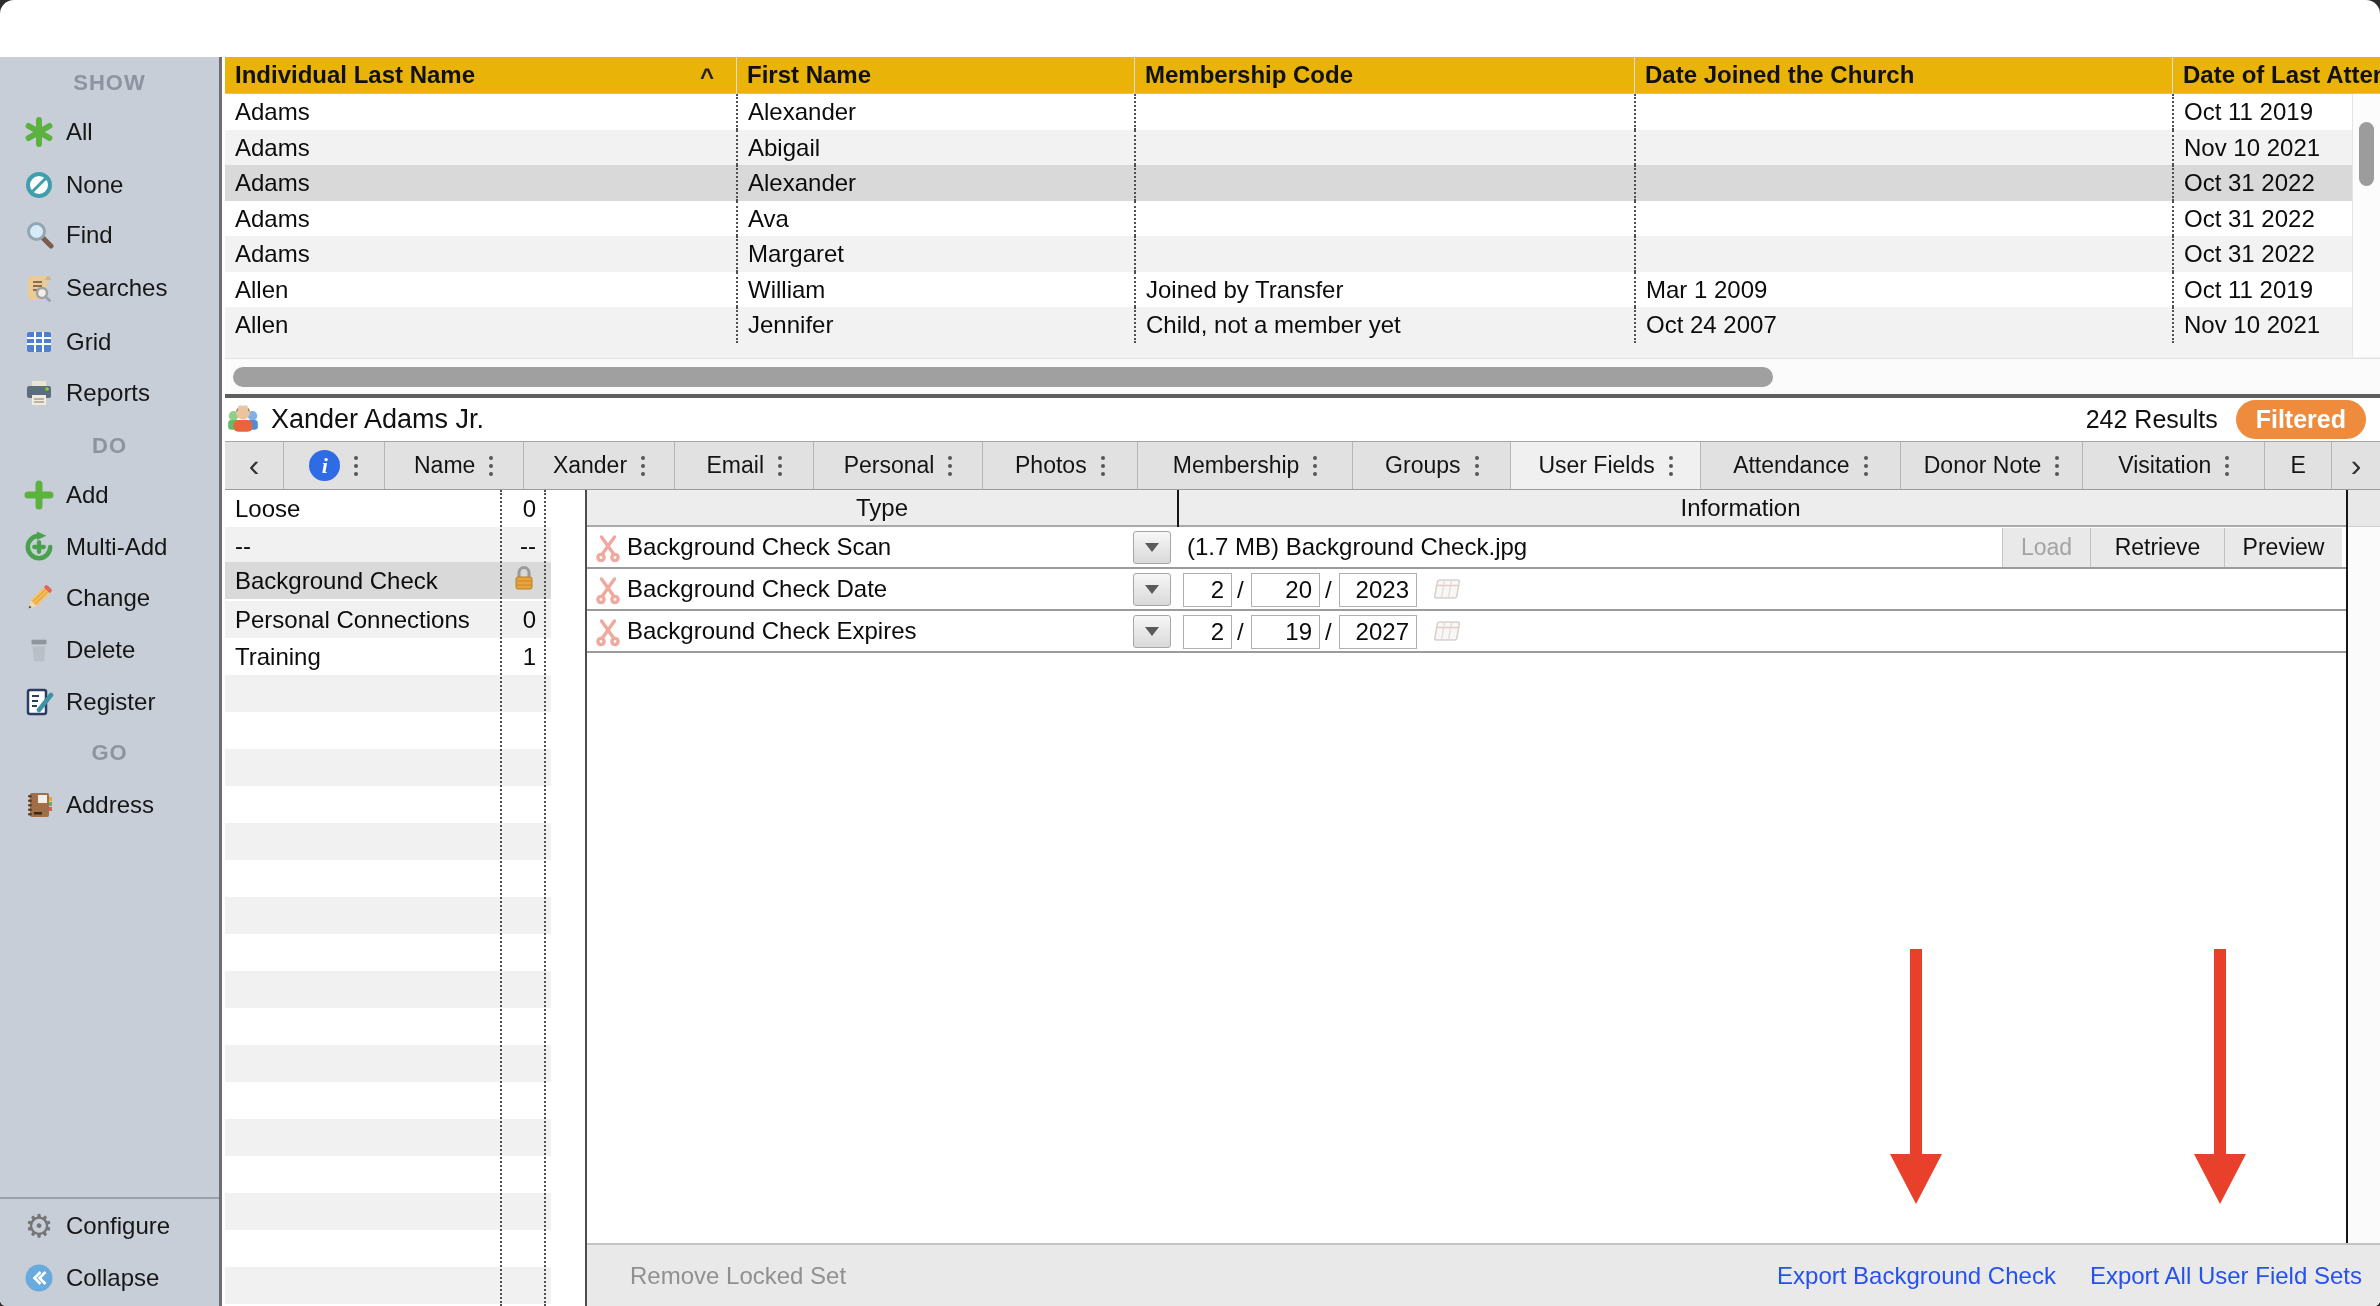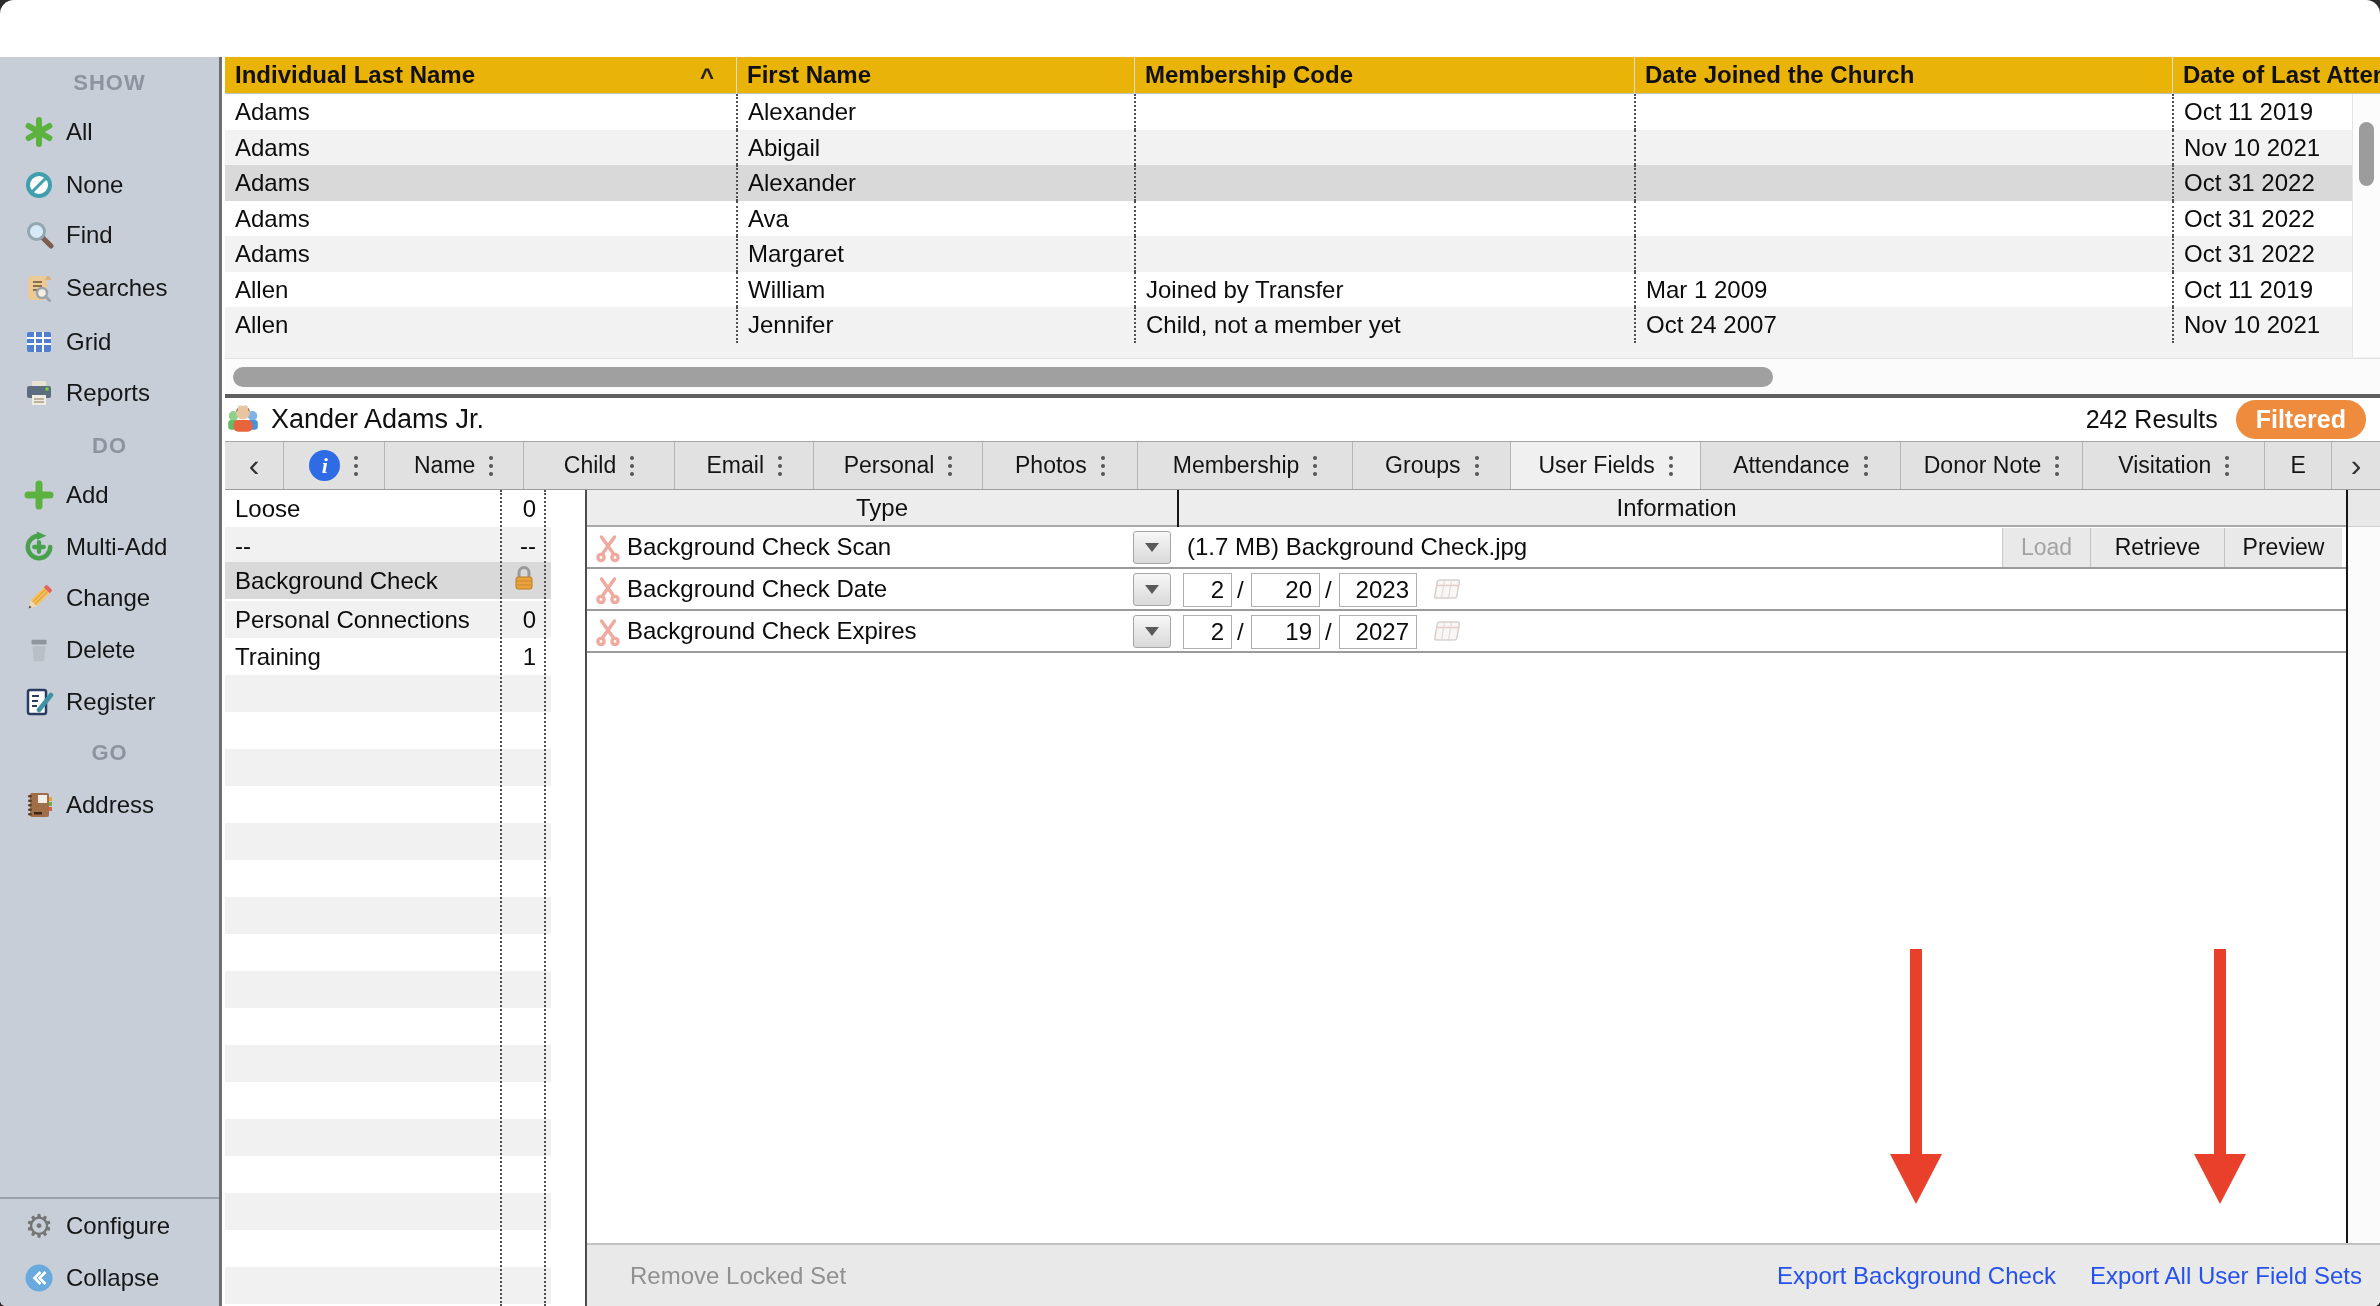--- a/index.html
+++ b/index.html
@@ -392,21 +392,21 @@
       <div class="tab nav" style="width:59px;">‹</div>
       <div class="tab" style="width:101px;">
         <span class="info-circle">i</span>
         <span class="menu-dots"></span>
       </div>
       <div class="tab" style="width:139px;">
           <span>Name</span>
           <span class="menu-dots"></span>
         </div>
       <div class="tab" style="width:152px;">
-          <span>Child</span>
+          <span>Xander</span>
           <span class="menu-dots"></span>
         </div>
       <div class="tab" style="width:139px;">
           <span>Email</span>
           <span class="menu-dots"></span>
         </div>
       <div class="tab" style="width:169px;">
           <span>Personal</span>
           <span class="menu-dots"></span>
         </div>
@@ -473,21 +473,21 @@
           <span class="fname">Training</span>
           <span class="fcount">1</span>
         </div>
         <div class="dot-line" style="left:275px;"></div>
         <div class="dot-line" style="left:319px;"></div>
       </div>
 
       <div class="main">
         <div class="uf-header">
           <div class="th" style="left:0;width:590px;">Type</div>
-          <div class="th" style="left:560px;width:1059px;">Information</div>
+          <div class="th" style="left:624px;width:1059px;">Information</div>
         </div>
         <div class="type-sep"></div>
 
         <div class="uf-row" style="top:37px;">
           <span class="scissors"><svg width="26" height="30" viewBox="0 0 26 30">
                 <g stroke="#f0a99e" stroke-width="3.4" stroke-linecap="round" fill="none">
                   <line x1="6.5" y1="4" x2="19" y2="21.5"></line>
                   <line x1="19.5" y1="4" x2="7" y2="21.5"></line>
                   <circle cx="6" cy="24.5" r="3.1"></circle>
                   <circle cx="20" cy="24.5" r="3.1"></circle>

